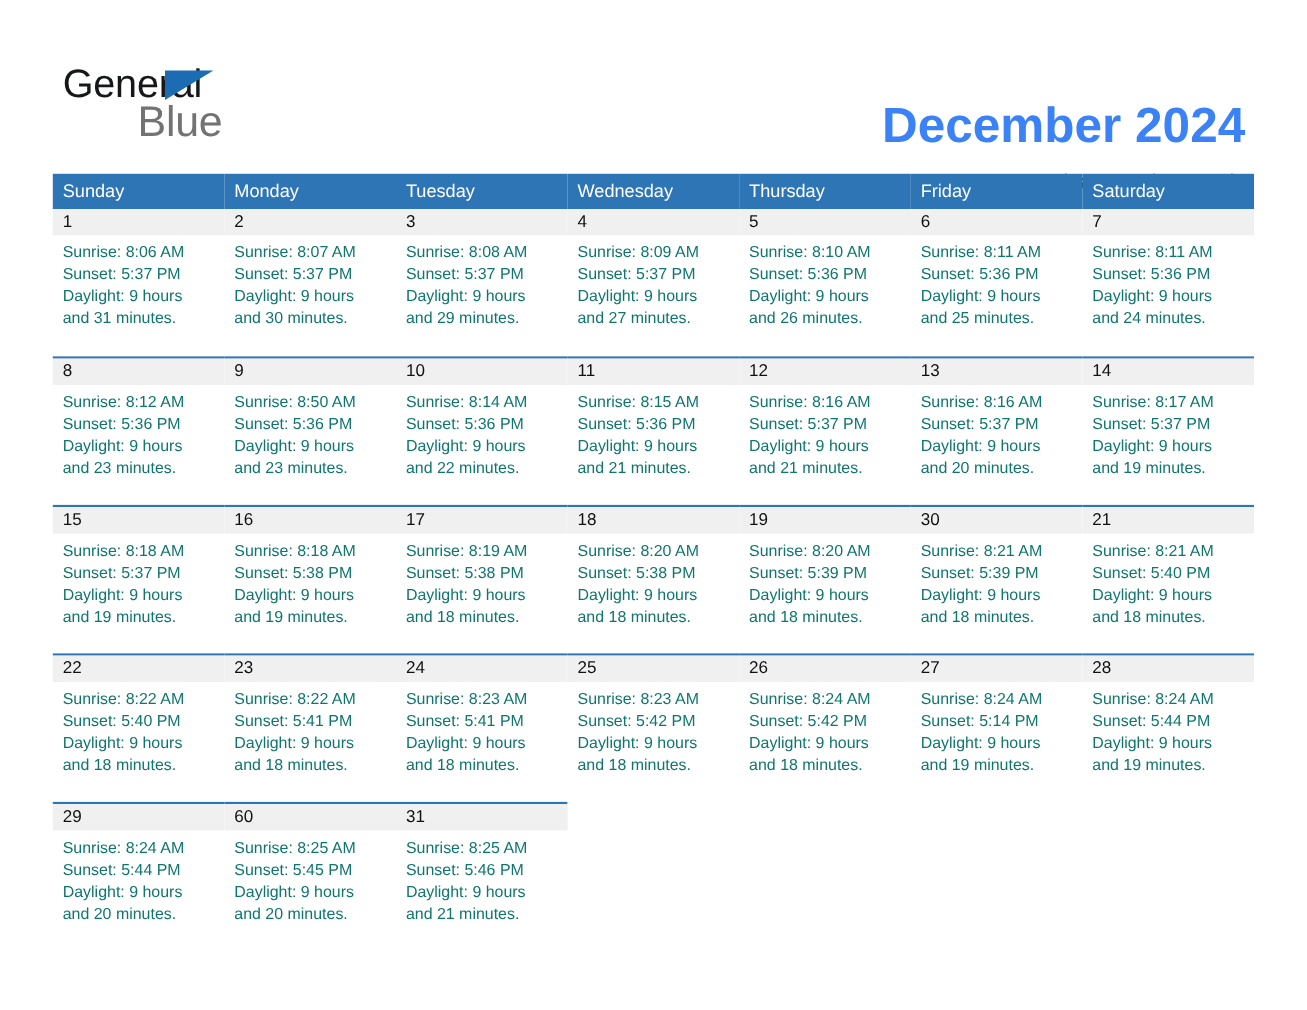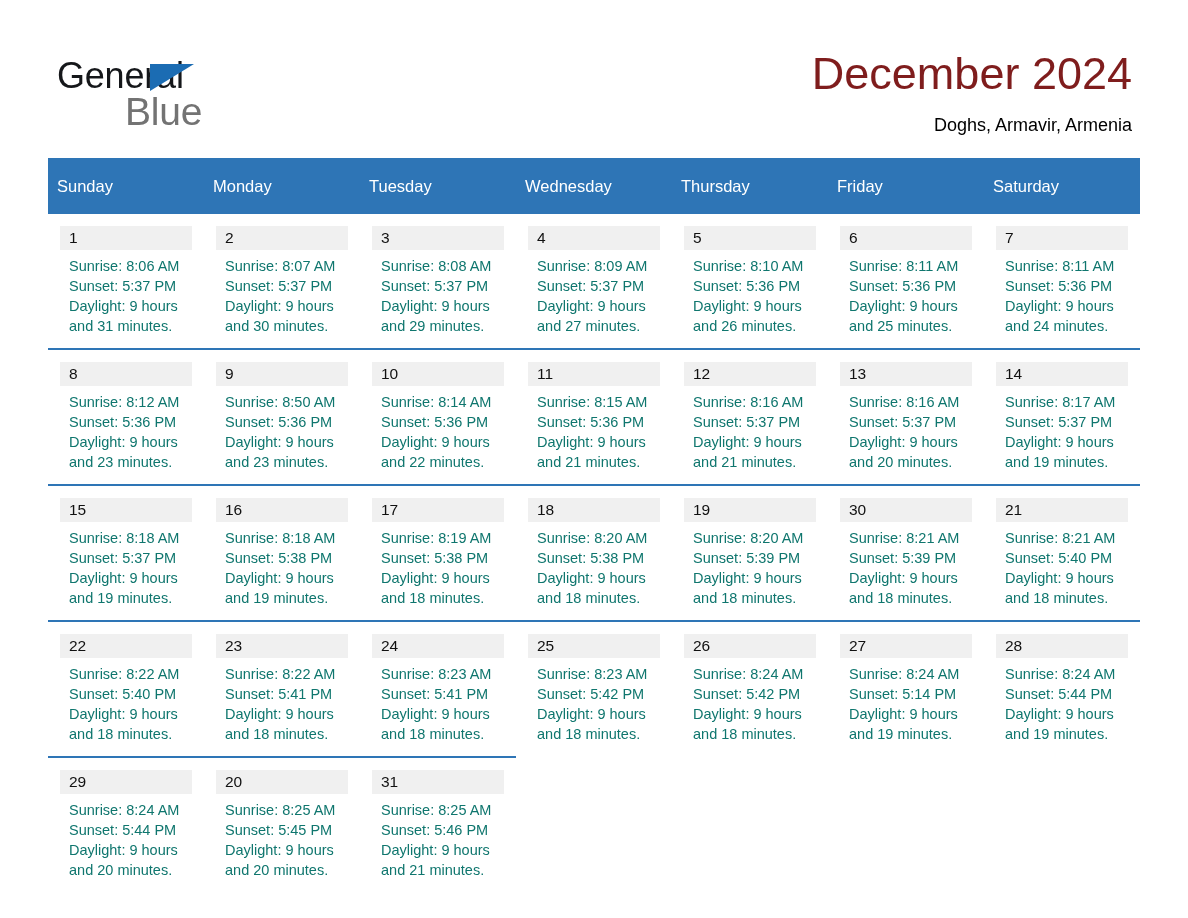--- a/index.html
+++ b/index.html
@@ -68,44 +68,45 @@
 
   .title-block {
     position: absolute;
     right: 56px;
     top: 46px;
     text-align: right;
   }
   .month-title {
     font-size: 45px;
     line-height: 56px;
-    font-weight: normal;
-    color: #7f1d1d;
+    font-weight: bold;
+    color: #3b82f6;
     white-space: nowrap;
+    margin-top: 40px;
   }
   .location-title {
     margin-top: 8px;
     font-size: 18px;
     line-height: 30px;
     font-weight: normal;
     color: #000000;
     white-space: nowrap;
   }
 
   
   .calendar {
     position: absolute;
     left: 48px;
     top: 158px;
     width: 1092px;
     border-collapse: collapse;
     table-layout: fixed;
   }
   .calendar th, .calendar td {
-    padding: 12px;
+    padding: 0;
     margin: 4px;
     vertical-align: top;
   }
   .dow-row th {
     background: #2e75b6;
     color: #ffffff;
     font-size: 16.5px;
     font-weight: normal;
     text-align: left;
     height: 32px;
@@ -517,21 +518,21 @@
           <div class="cell-body">
             <div>Sunrise: 8:24 AM</div>
             <div>Sunset: 5:44 PM</div>
             <div>Daylight: 9 hours</div>
             <div>and 20 minutes.</div>
           </div>
             </div>
           </td>
         <td>
             <div class="cell-inner">
-          <div class="date-band">20</div>
+          <div class="date-band">60</div>
           <div class="cell-body">
             <div>Sunrise: 8:25 AM</div>
             <div>Sunset: 5:45 PM</div>
             <div>Daylight: 9 hours</div>
             <div>and 20 minutes.</div>
           </div>
             </div>
           </td>
         <td>
             <div class="cell-inner">

